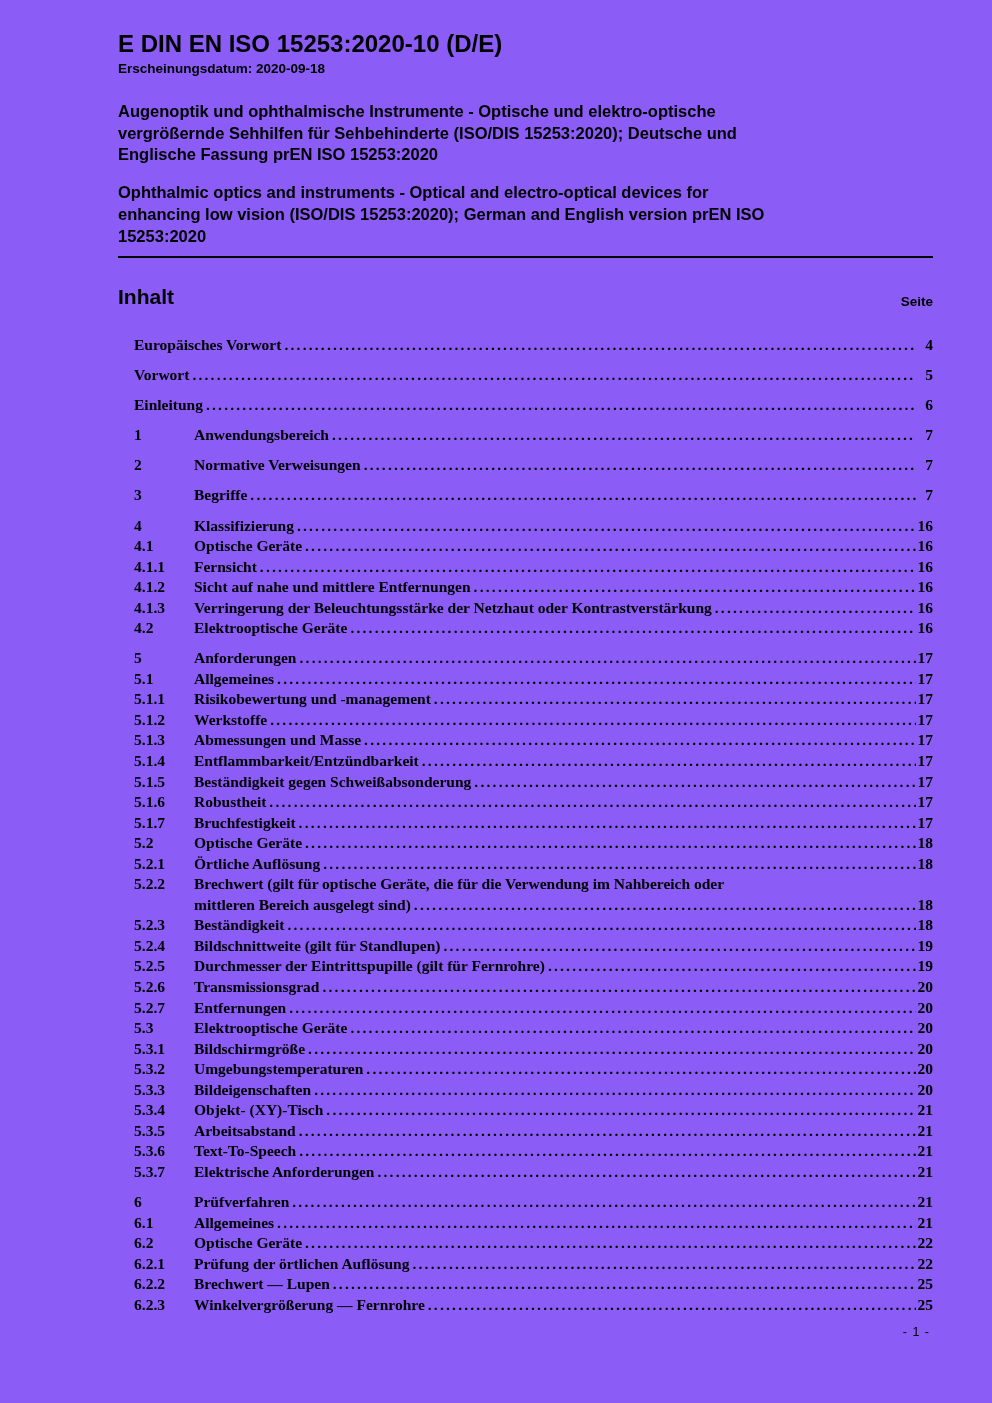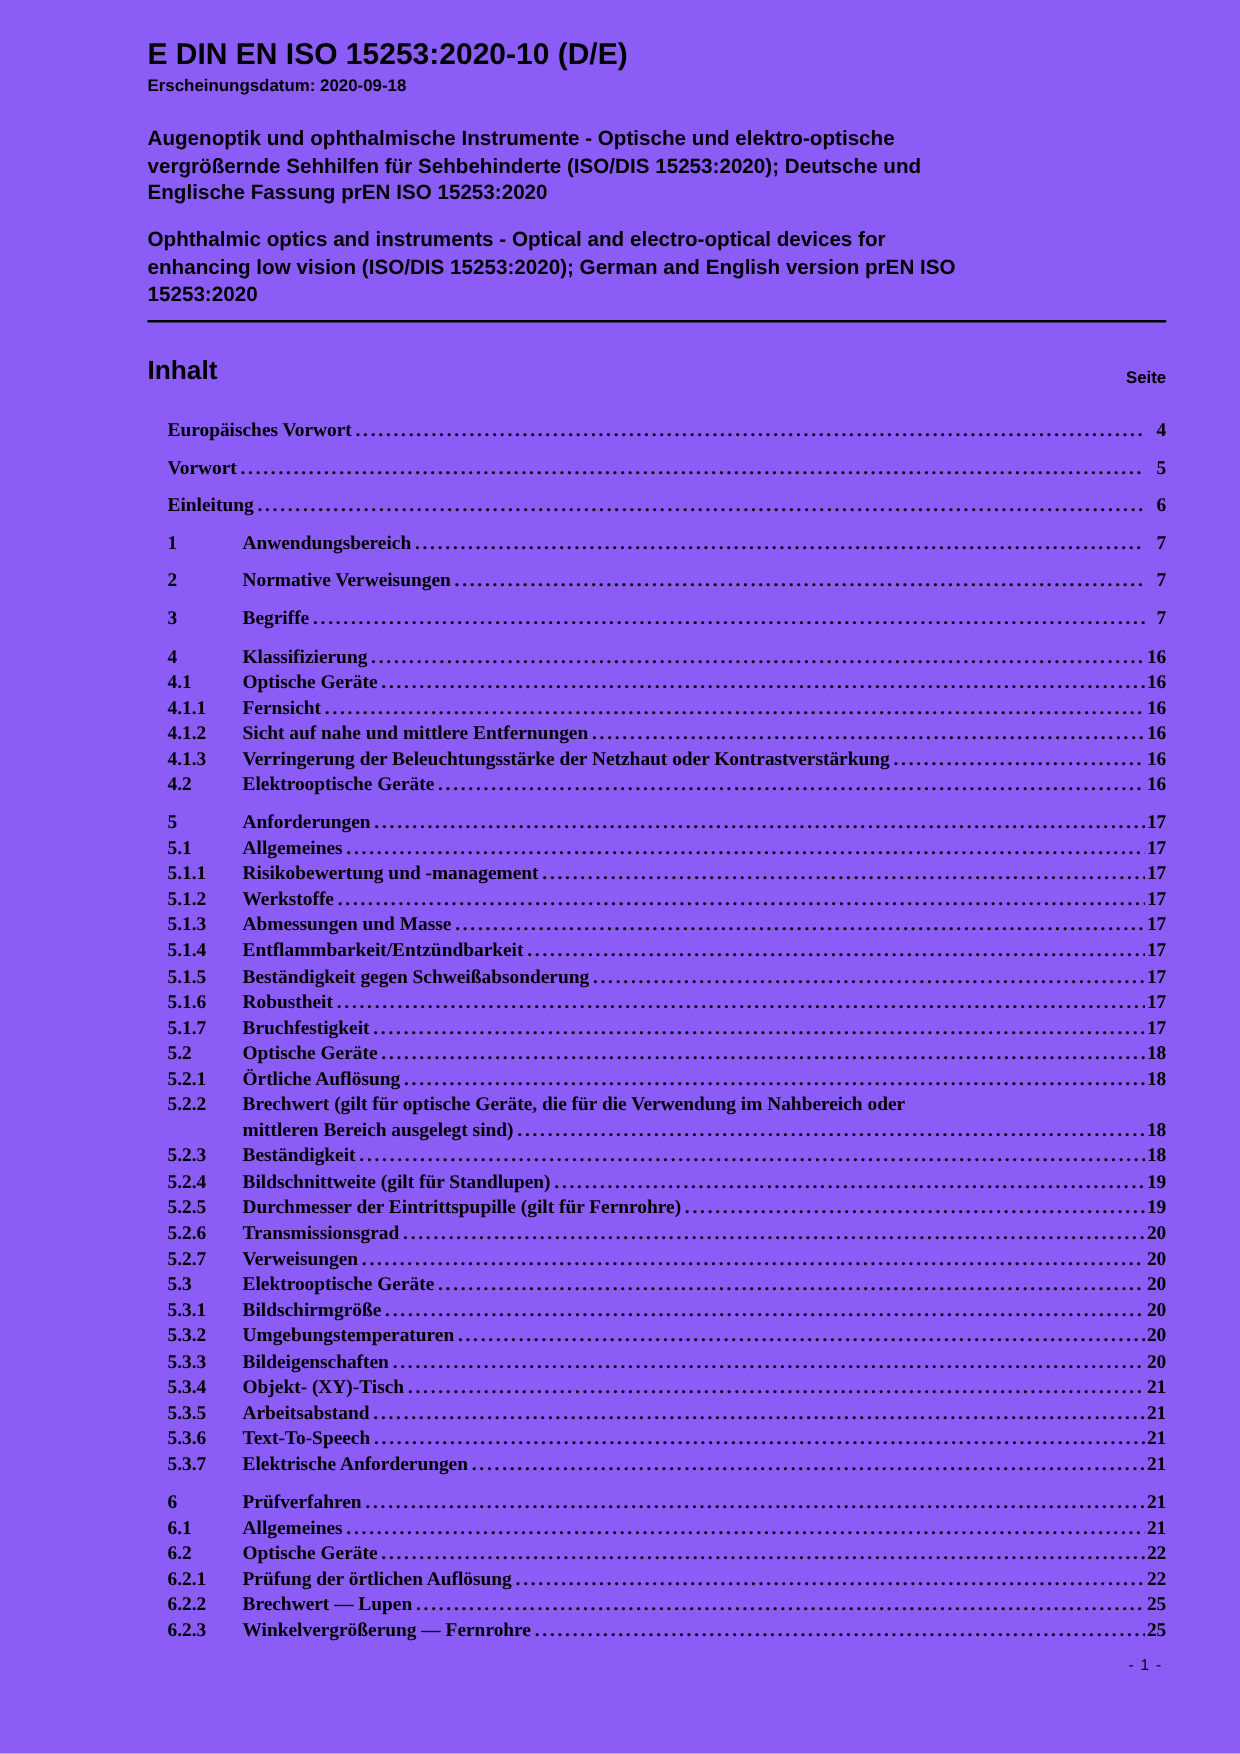--- a/index.html
+++ b/index.html
@@ -289,21 +289,21 @@
 
         <div class="toc-row">
           <span class="num">5.2.6</span>
           <span class="title">Transmissionsgrad</span>
           <span class="dots"></span>
           <span class="pg">20</span>
         </div>
 
         <div class="toc-row">
           <span class="num">5.2.7</span>
-          <span class="title">Verweisungen</span>
+          <span class="title">Entfernungen</span>
           <span class="dots"></span>
           <span class="pg">20</span>
         </div>
 
         <div class="toc-row">
           <span class="num">5.3</span>
           <span class="title">Elektrooptische Geräte</span>
           <span class="dots"></span>
           <span class="pg">20</span>
         </div>

